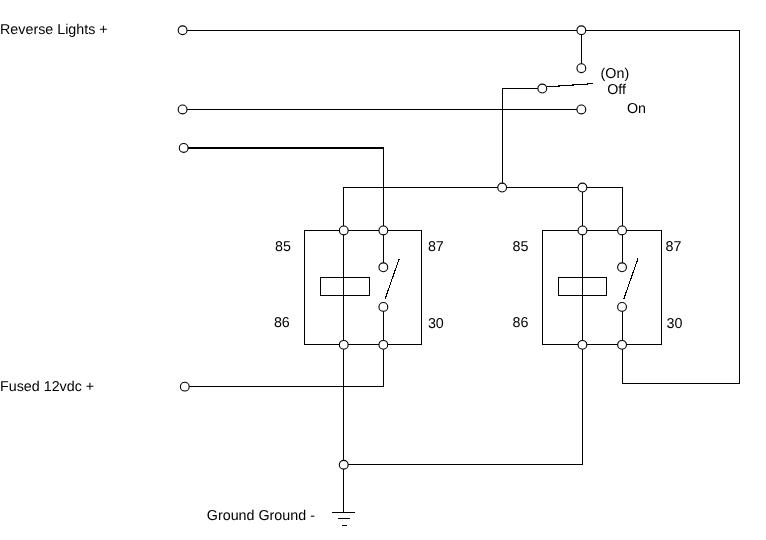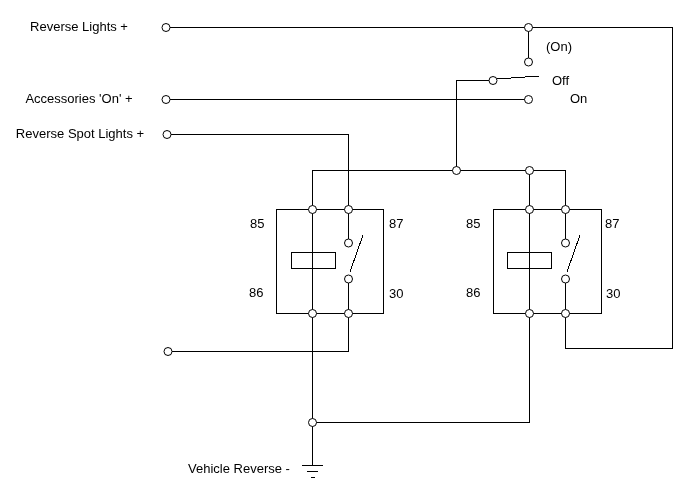--- a/index.html
+++ b/index.html
@@ -11,21 +11,21 @@
     font-size:13px;
     color:#000;
     overflow:hidden;
   }
   #wires{position:absolute;left:0;top:0;}
   .lbl{
     position:absolute;
     white-space:nowrap;
     line-height:14px;
   }
-  .lbl.right{text-align:center;}
+  .lbl.right{text-align:left;}
 </style>
 </head>
 <body>
 
 <div id="canvas">
 
   <svg id="wires" width="696" height="491" viewBox="0 0 696 491">
     <g stroke="#000" stroke-width="1" fill="none" shape-rendering="crispEdges">
 
       <path d="M170 27.5 H672.5 V348.5 H565 M565.5 348 V313"></path>
@@ -86,25 +86,24 @@
       <circle cx="312.5" cy="313.5" r="4"></circle>
       <circle cx="348.5" cy="313.5" r="4"></circle>
       <circle cx="529.5" cy="313.5" r="4"></circle>
       <circle cx="565.5" cy="313.5" r="4"></circle>
       <circle cx="168" cy="351.5" r="4"></circle>
       <circle cx="312.5" cy="422.5" r="4"></circle>
     </g>
   </svg>
 
   <div class="lbl right" style="left:0;width:158px;top:20px">Reverse Lights +</div>
-  <div class="lbl right" style="left:0;width:158px;top:92px">Accessories 'On' +</div>
-  <div class="lbl right" style="left:0;width:160px;top:127px">Reverse Spot Lights +</div>
-  <div class="lbl" style="left:188px;top:462px">Vehicle Reverse -</div>
+  <div class="lbl right" style="left:0;width:158px;top:344px">Fused 12vdc +</div>
+  <div class="lbl" style="left:188px;top:462px">Ground Ground -</div>
 
-  <div class="lbl" style="left:546px;top:40px">(On)</div>
+  <div class="lbl" style="left:546px;top:60px">(On)</div>
   <div class="lbl" style="left:552px;top:74px">Off</div>
   <div class="lbl" style="left:570px;top:92px">On</div>
 
   <div class="lbl" style="left:250px;top:217px">85</div>
   <div class="lbl" style="left:389px;top:217px">87</div>
   <div class="lbl" style="left:249px;top:286px">86</div>
   <div class="lbl" style="left:389px;top:287px">30</div>
 
   <div class="lbl" style="left:466px;top:217px">85</div>
   <div class="lbl" style="left:605px;top:217px">87</div>

